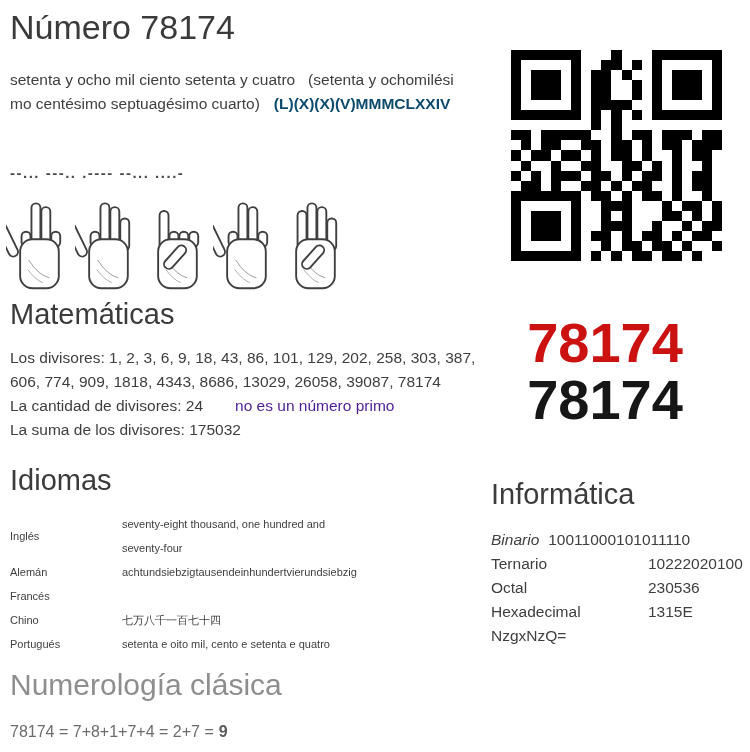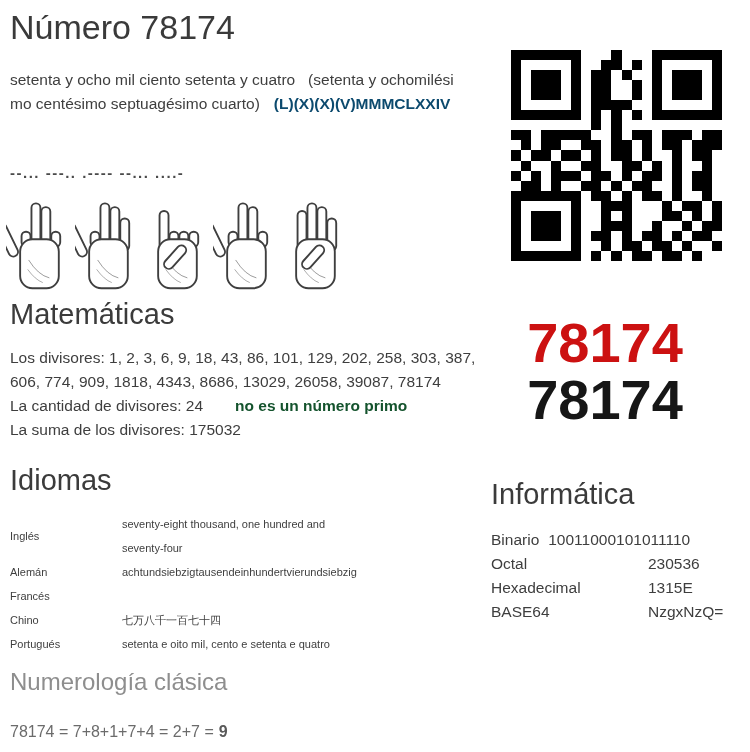--- a/index.html
+++ b/index.html
@@ -4,46 +4,46 @@
 <style>
   html,body{margin:0;padding:0;}
   body{
     width:750px;height:752px;position:relative;background:#ffffff;
     font-family:"Liberation Sans","DejaVu Sans",sans-serif;color:#3e3e3e;
     overflow:hidden;
   }
   .abs{position:absolute;}
   .h1{font-size:34px;font-weight:400;color:#3a3a3a;letter-spacing:0;}
   .h2{font-size:29px;font-weight:400;color:#3b3b3b;}
-  .h2-light{font-size:24px;font-weight:400;color:#8e8e8e;}
+  .h2-light{font-size:30px;font-weight:400;color:#8e8e8e;}
   .body-text{font-size:15.5px;line-height:24px;color:#3e3e3e;}
   .intro{left:10px;top:68px;width:480px;}
   .intro div{white-space:pre-wrap;}
   .roman{font-weight:700;color:#0c4a6e;margin-left:14px;}
   .morse{left:10px;top:164px;font-size:15px;font-weight:700;color:#4a4a4a;letter-spacing:1.5px;}
   .hands{left:6px;top:192px;display:flex;gap:3px;}
   .hands svg{display:block;}
   .qr{left:511px;top:50px;width:211px;height:211px;}
   .qr svg{display:block;width:211px;height:211px;}
   .math-head{left:10px;top:298px;}
   .math-body{left:10px;top:346px;width:478px;}
-  .primo{font-weight:700;color:#14532d;margin-left:32px;}
+  .primo{font-weight:400;color:#4c1d95;margin-left:32px;}
   .bignum{left:480px;top:314px;width:250px;text-align:center;line-height:57px;font-size:56px;font-weight:700;}
   .bignum .red{color:#cc1111;}
   .bignum .black{color:#161616;}
   .idiomas-head{left:10px;top:464px;}
   .lang-table{left:10px;top:512px;width:480px;}
   .lang-row{display:flex;font-size:11px;line-height:24px;}
   .lang-label{width:112px;flex:0 0 112px;align-self:center;}
   .lang-value{flex:1;}
   .info-head{left:491px;top:478px;}
   .info-table{left:491px;top:528px;width:256px;}
   .info-row{display:flex;font-size:15.5px;line-height:24px;}
   .info-label{width:157px;flex:0 0 157px;}
-  .info-row.inline .info-label{width:auto;flex:0 0 auto;}
+  .info-row.inline .info-label{width:auto;flex:0 0 auto;font-style:italic;}
   .info-row.inline .info-value{margin-left:9px;}
   .num-head{left:10px;top:668px;}
   .formula{left:10px;top:722px;font-size:16px;color:#6b6b6b;line-height:20px;}
   .formula b{color:#595959;margin-left:5px;}
 </style>
 </head>
 <body>
 
 <div class="abs h1" style="left:10px;top:8px;">Número 78174</div>
 
@@ -412,27 +412,30 @@
     </div>
   </div>
 
 <div class="abs h2 info-head">Informática</div>
 <div class="abs info-table">
     <div class="info-row inline">
       <div class="info-label">Binario</div>
       <div class="info-value">10011000101011110</div>
     </div>
     <div class="info-row">
+      <div class="info-label">Ternario</div>
+      <div class="info-value">10222020100</div>
+    </div>
+    <div class="info-row">
       <div class="info-label">Octal</div>
       <div class="info-value">230536</div>
     </div>
     <div class="info-row">
       <div class="info-label">Hexadecimal</div>
       <div class="info-value">1315E</div>
     </div>
     <div class="info-row">
-      <div class="info-label">BASE64</div>
       <div class="info-value">NzgxNzQ=</div>
     </div>
   </div>
 
 <div class="abs h2-light num-head">Numerología clásica</div>
 <div class="abs formula"><span>78174 = 7+8+1+7+4 = 2+7 =</span><b>9</b></div>
 
 </body></html>

